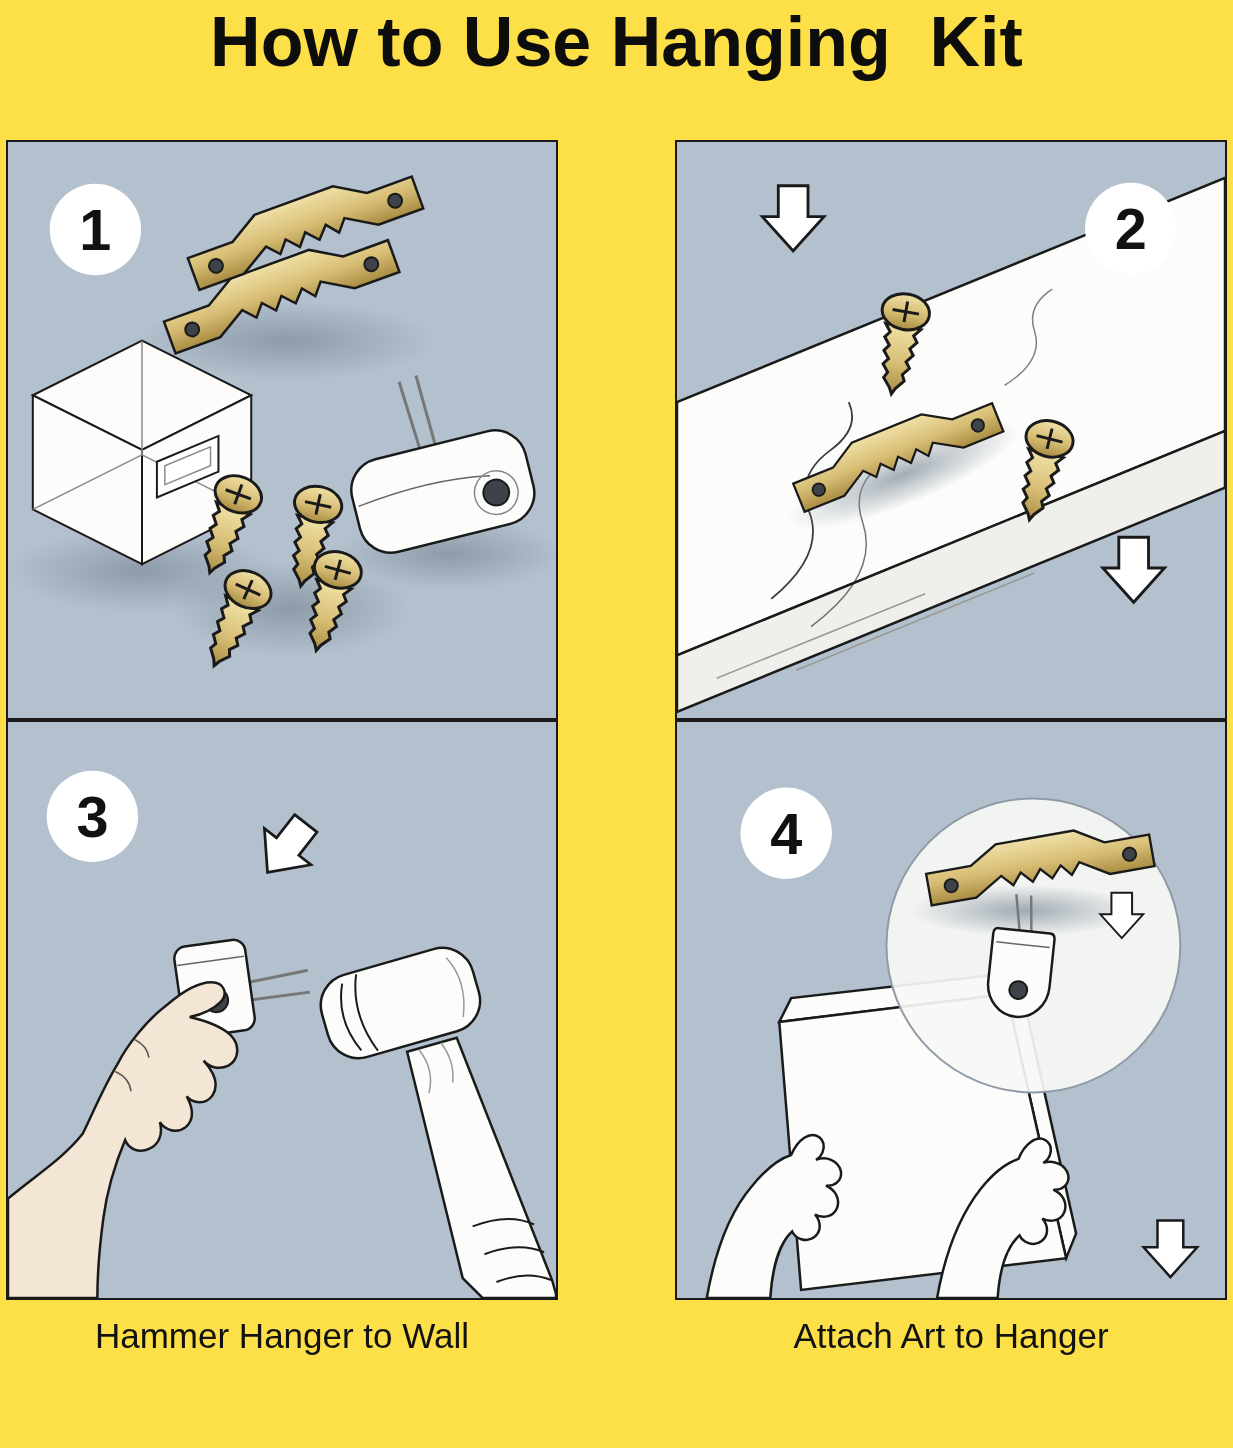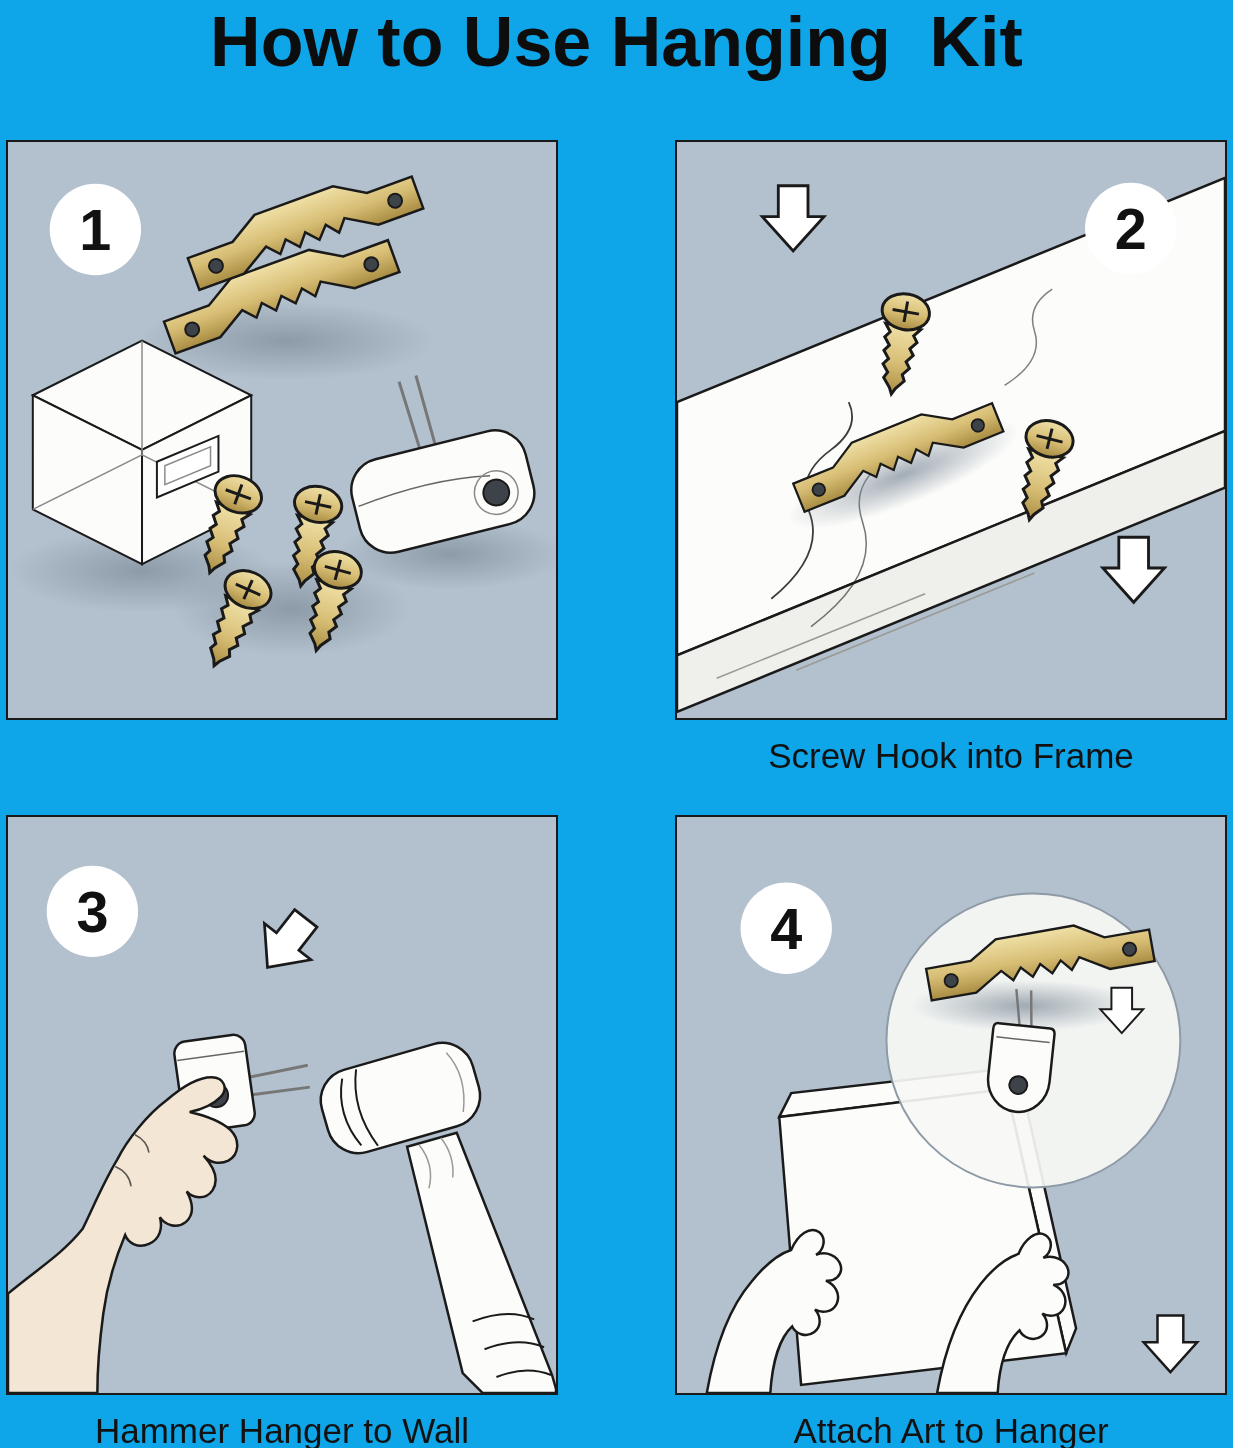--- a/index.html
+++ b/index.html
@@ -1,21 +1,21 @@
 <!DOCTYPE html>
 <html style="--c-panel-bg: #b3c0cd; --c-outline: #1a1a1a; --c-paper: #fcfcfa; --c-brass: #d7bd74; --c-brass-light: #efe0a6; --c-brass-dark: #a88c42; --c-hole: #3e434a;"><head>
 <meta charset="utf-8">
 <style>
   :root{
     --c-panel-bg:#b3c0cd; --c-outline:#1a1a1a; --c-paper:#fcfcfa;
     --c-brass:#d7bd74; --c-brass-light:#efe0a6; --c-brass-dark:#a88c42; --c-hole:#3e434a;
   }
   *{box-sizing:border-box}
   body{margin:0;background:#fff;font-family:"Liberation Sans",sans-serif}
-  .page{width:1233px;height:1448px;background:#0ea5e9;overflow:hidden}
+  .page{width:1233px;height:1448px;background:#fde047;overflow:hidden}
   h1{margin:2px 0 0;text-align:center;font-size:70px;line-height:1.15;font-weight:600;
      color:#0d0d0d;letter-spacing:0px;white-space:pre-wrap}
   .grid{display:grid;grid-template-columns:552px 552px;column-gap:117px;margin-top:57px;padding:0 6px}
   figure{margin:0}
   svg.art{width:552px;height:580px;display:block;border:2px solid var(--c-outline,#1a1a1a);background:var(--c-panel-bg,#b3c0cd)}
   figcaption{text-align:center;font-size:35px;color:#121212;padding:17px 0 24px;line-height:1.1;height:95px}
   .bg{fill:var(--c-panel-bg,#b3c0cd)}
   .paper{fill:var(--c-paper,#fcfcfa);stroke:var(--c-outline,#1a1a1a);stroke-width:2.5}
   .ink{fill:none;stroke:var(--c-outline,#1a1a1a);stroke-width:2}
   .thin{fill:none;stroke:#8b8b8b;stroke-width:1.5}
@@ -111,21 +111,20 @@
         </g>
         <ellipse cx="228" cy="335" rx="125" ry="30" fill="url(#shadowGrad)" transform="rotate(-22 228 335)"></ellipse>
         <use href="#hanger" transform="translate(111,329) rotate(-22) scale(0.9)"></use>
         <use href="#screw" transform="translate(231,168) rotate(10) scale(1.5)"></use>
         <use href="#screw" transform="translate(376,296) rotate(14) scale(1.5)"></use>
         <use href="#arrowDown" transform="translate(117,44) scale(1.15)"></use>
         <use href="#arrowDown" transform="translate(460,398) scale(1.15)"></use>
         <circle class="numcirc" cx="457" cy="87" r="46"></circle>
         <text class="num" x="457" y="108" text-anchor="middle">2</text>
       </svg>
-      <figcaption>Screw Hook into Frame</figcaption>
     </figure>
 
     <figure>
       <svg class="art" viewBox="0 0 552 580">
         <rect class="bg" x="0" y="0" width="552" height="580"></rect>
         <use href="#arrowDown" transform="translate(300,102) rotate(38) scale(1.1)"></use>
         <g fill="var(--c-paper,#fcfcfa)" stroke="var(--c-outline,#1a1a1a)" stroke-width="2.5">
           <g transform="rotate(-16 395 282)">
             <rect x="316" y="240" width="158" height="86" rx="32"></rect>
             <path d="M344,248 q-16,34 0,70 M360,243 q-16,38 0,80" fill="none" stroke-width="2"></path>

